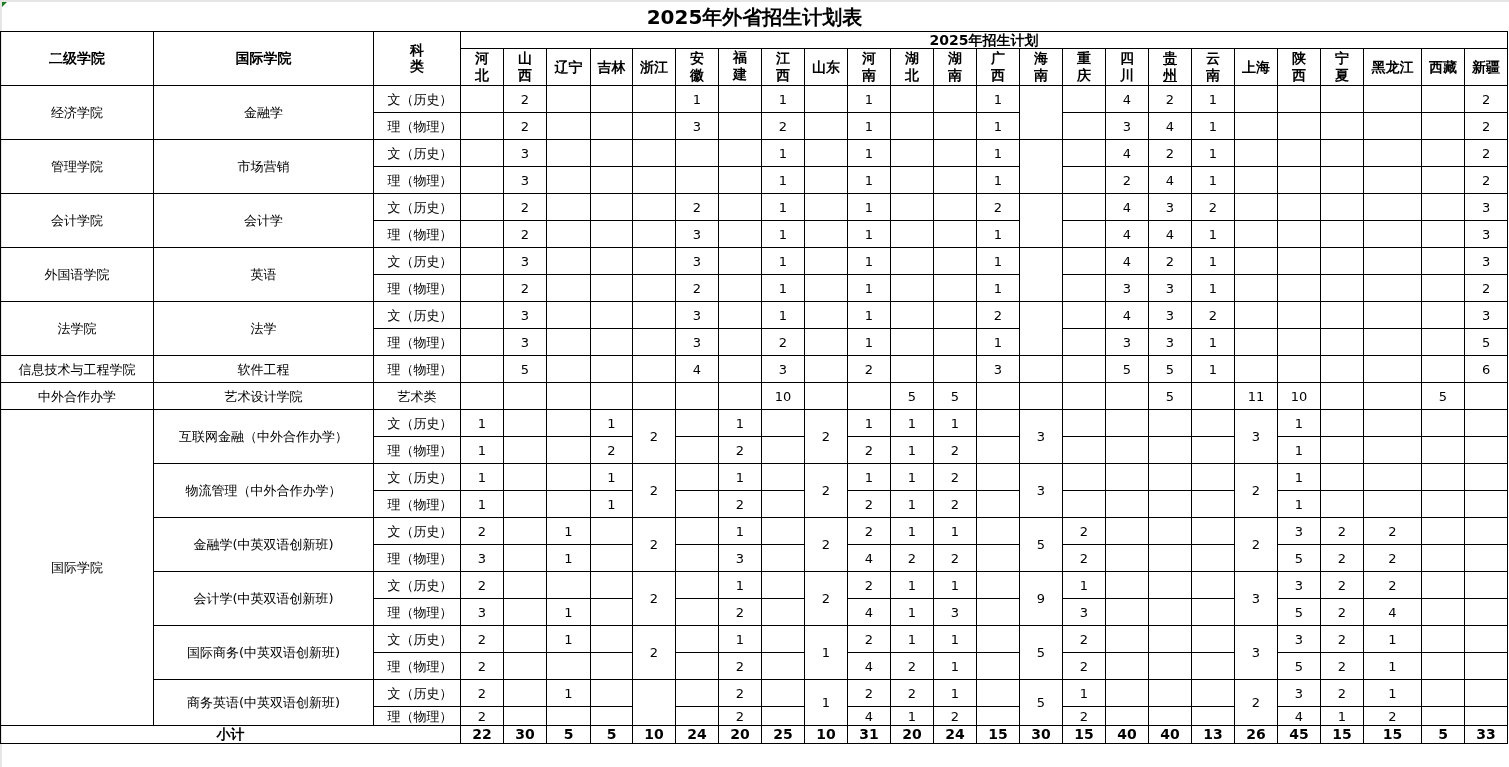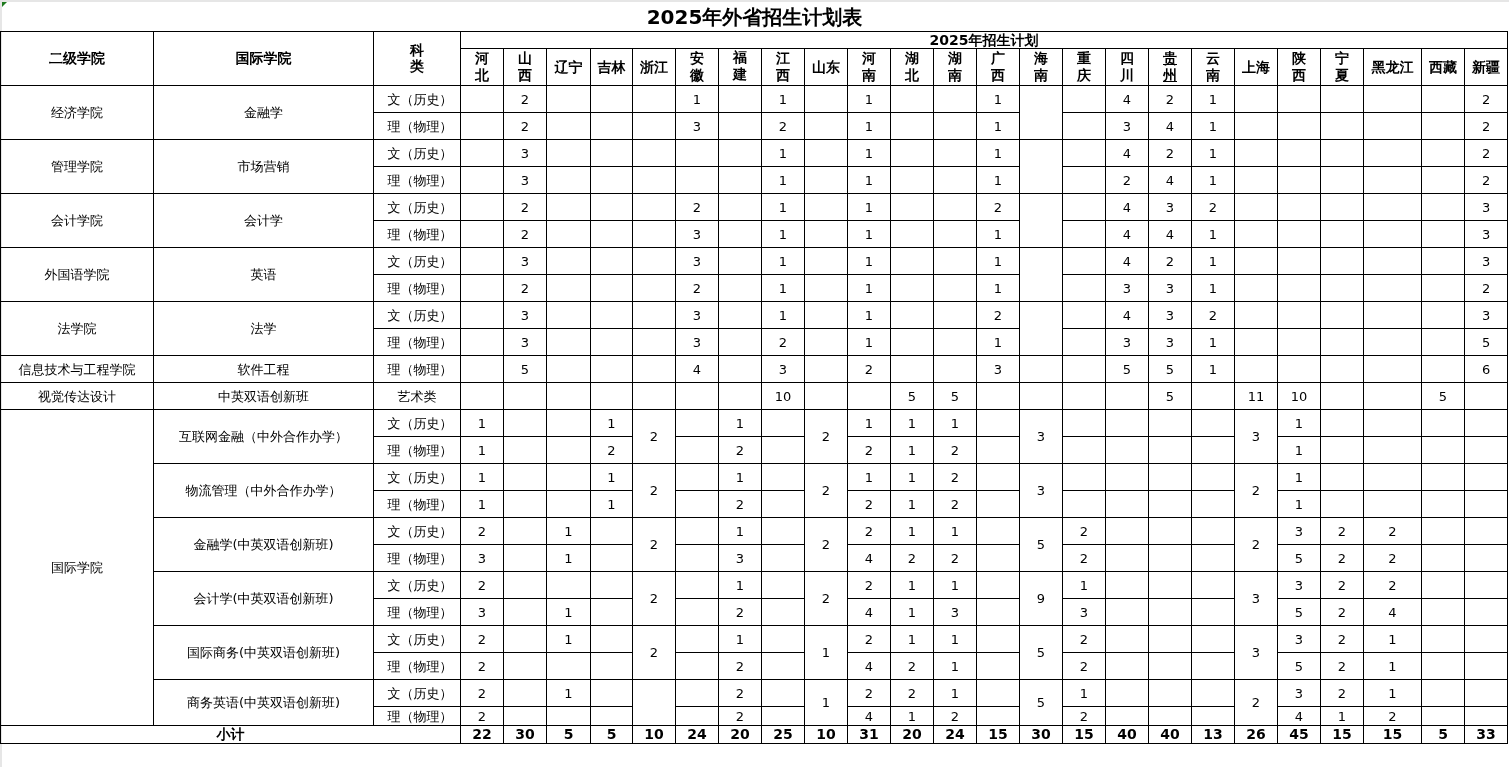--- a/index.html
+++ b/index.html
@@ -392,22 +392,22 @@
         <td>5</td>
         <td>1</td>
         <td></td>
         <td></td>
         <td></td>
         <td></td>
         <td></td>
         <td>6</td>
       </tr>
       <tr class="r">
-        <td>视觉传达设计</td>
-        <td>中英双语创新班</td>
+        <td>中外合作办学</td>
+        <td>艺术设计学院</td>
         <td>艺术类</td>
         <td></td>
         <td></td>
         <td></td>
         <td></td>
         <td></td>
         <td></td>
         <td></td>
         <td>10</td>
         <td></td>

